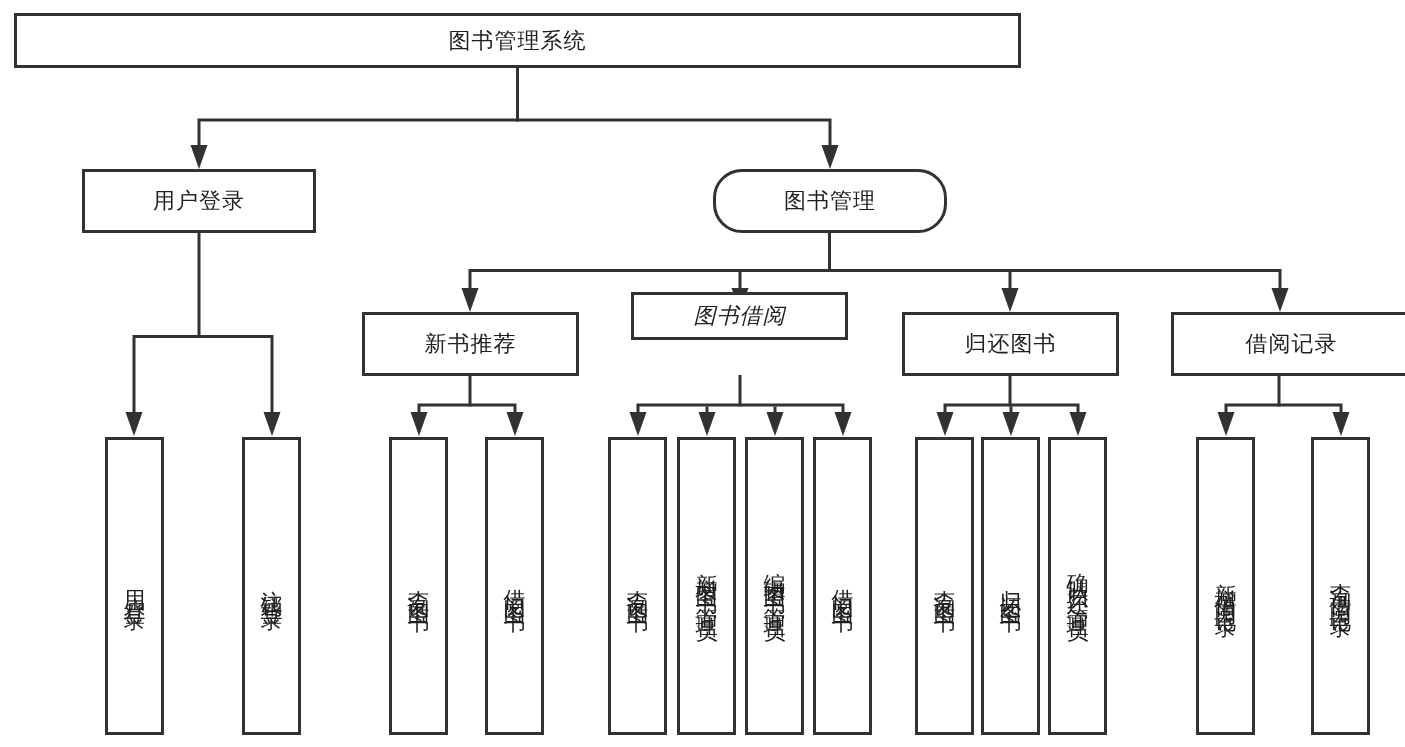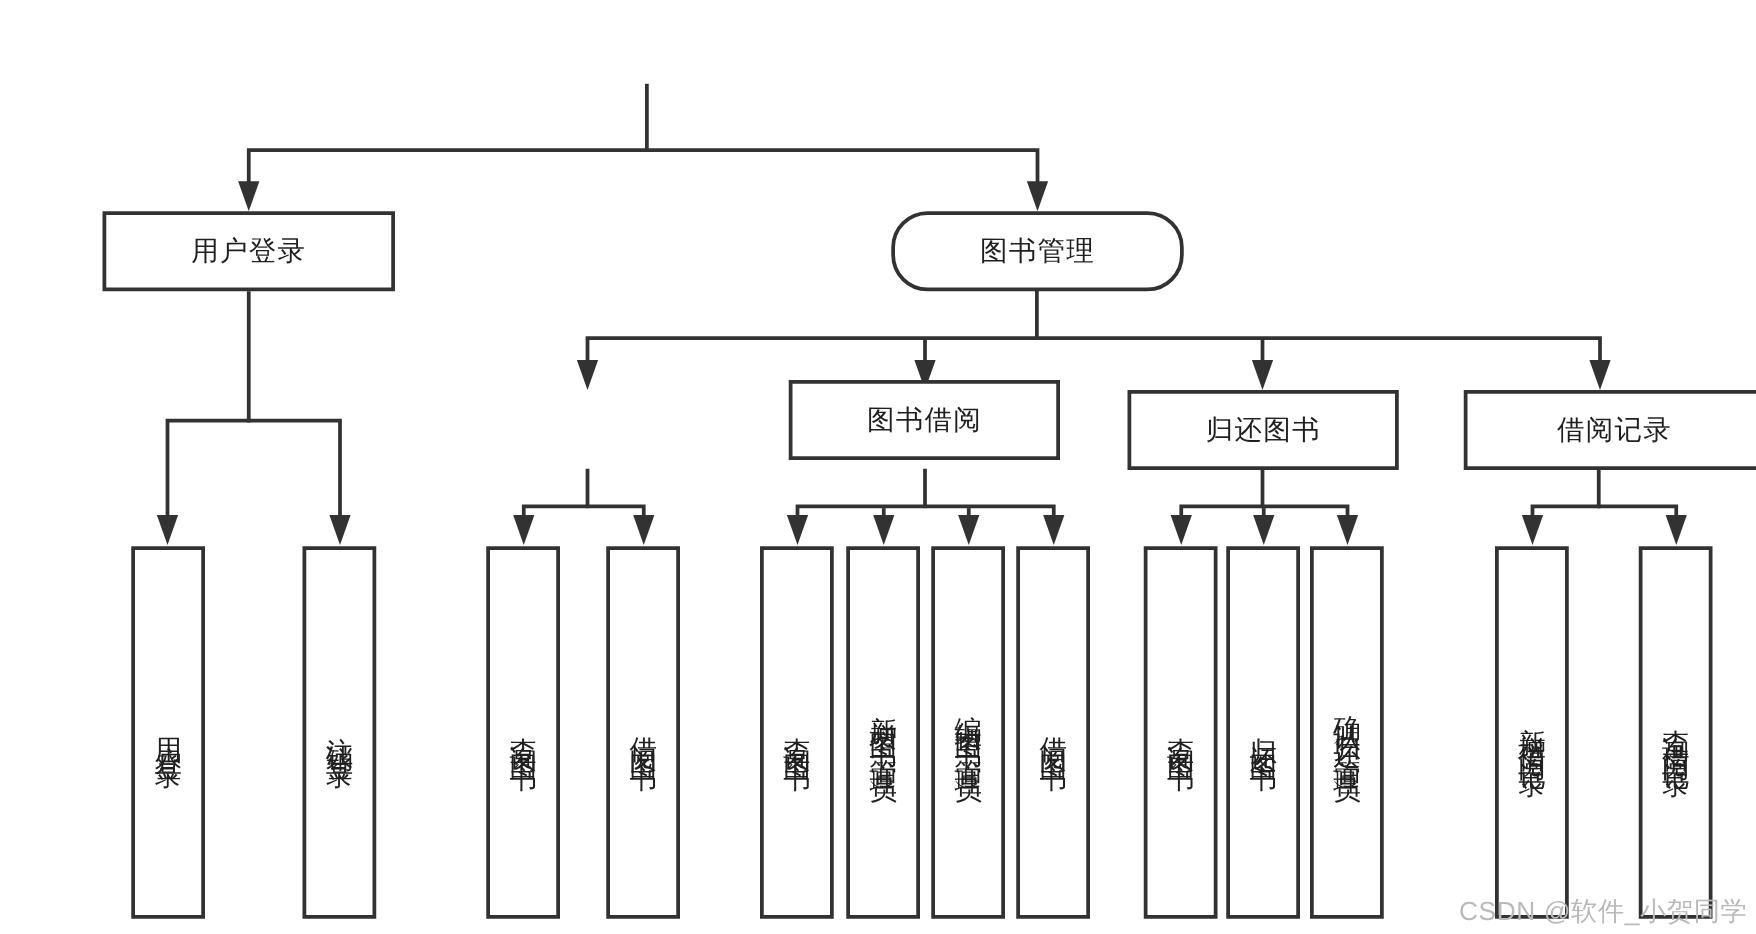--- a/index.html
+++ b/index.html
@@ -100,29 +100,35 @@
       <polygon points="766.5,412 783.5,412 775,436"></polygon>
       <polygon points="834.5,412 851.5,412 843,436"></polygon>
       <polygon points="936.5,412 953.5,412 945,436"></polygon>
       <polygon points="1002.5,412 1019.5,412 1011,436"></polygon>
       <polygon points="1069.5,412 1086.5,412 1078,436"></polygon>
       <polygon points="1217.5,412 1234.5,412 1226,436"></polygon>
       <polygon points="1332.5,412 1349.5,412 1341,436"></polygon>
     </g>
   </svg>
 
+  <div class="hbox" style="left:14px; top:13px; width:1007px; height:55px;">
+    <span>图书管理系统</span>
+  </div>
 
   <div class="hbox" style="left:82px; top:169px; width:234px; height:64px;">
     <span>用户登录</span>
   </div>
   <div class="hbox" style="left:713px; top:169px; width:234px; height:64px;border-radius:29px;">
     <span>图书管理</span>
   </div>
 
-  <div class="hbox" style="left:631px; top:304px; width:217px; height:64px;">
+  <div class="hbox" style="left:362px; top:312px; width:217px; height:64px;">
+    <span>新书推荐</span>
+  </div>
+  <div class="hbox" style="left:631px; top:292px; width:217px; height:48px;font-style:italic;">
     <span>图书借阅</span>
   </div>
   <div class="hbox" style="left:902px; top:312px; width:217px; height:64px;">
     <span>归还图书</span>
   </div>
   <div class="hbox" style="left:1171px; top:312px; width:241px; height:64px;">
     <span>借阅记录</span>
   </div>
 
   <div class="vbox" style="left:105px;">
@@ -162,15 +168,14 @@
     <span class="vtext">确认归还（管理员）</span>
   </div>
 
   <div class="vbox" style="left:1196px;">
     <span class="vtext">新增借阅记录</span>
   </div>
   <div class="vbox" style="left:1311px;">
     <span class="vtext">查询借阅记录</span>
   </div>
 
-  <div class="watermark">CSDN @软件_小贺同学</div>
 
 </div>
 
 </body></html>

